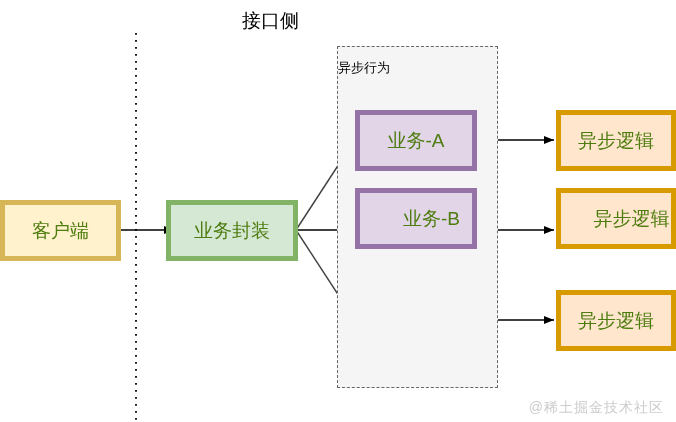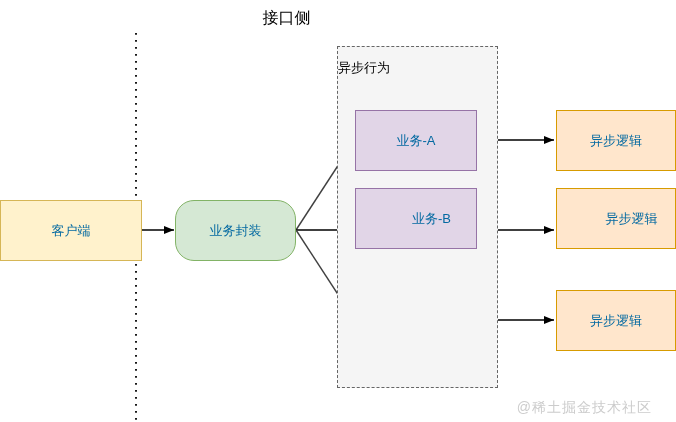--- a/index.html
+++ b/index.html
@@ -8,51 +8,51 @@
     width:676px;height:422px;
     background:#ffffff;
     font-family:"Liberation Sans","DejaVu Sans",sans-serif;
     overflow:hidden;
   }
   .connectors{position:absolute;left:0;top:0;width:676px;height:422px;}
   .node{
     position:absolute;
     box-sizing:border-box;
     display:flex;align-items:center;justify-content:center;
-    font-size:13px;color:#0369a1;
-    border:1px solid #6d28d9;
+    font-size:19px;color:#4d7c0f;
+    border:5px solid #6d28d9;
     text-align:center;
   }
-  .n-client{left:0;top:200px;width:142px;height:61px;
+  .n-client{left:0;top:200px;width:121px;height:61px;
     background:var(--client-fill);border-color:var(--client-stroke);text-align:right;}
-  .n-wrapper{left:175px;top:200px;width:121px;height:61px;
-    background:var(--wrapper-fill);border-color:var(--wrapper-stroke);border-radius:19px;}
+  .n-wrapper{left:166px;top:200px;width:132px;height:61px;
+    background:var(--wrapper-fill);border-color:var(--wrapper-stroke);}
   .n-service{left:355px;width:122px;height:61px;
     background:var(--service-fill);border-color:var(--service-stroke);}
   .n-logic{left:556px;width:120px;height:61px;
     background:var(--logic-fill);border-color:var(--logic-stroke);}
   .row-a{top:110px;}
   .row-b{top:188px;padding-left:31px;}
   .row-c{top:290px;}
   .group{
     position:absolute;left:337px;top:46px;width:161px;height:342px;
     box-sizing:border-box;
     background:var(--group-fill);
     border:1px dashed var(--group-stroke);
   }
   .group-title{
     padding-top:12px;
     font-size:13px;color:#000;
   }
   .top-label{
-    position:absolute;left:244px;top:8px;width:85px;
-    text-align:center;font-size:16px;color:#000;
+    position:absolute;left:228px;top:8px;width:85px;
+    text-align:center;font-size:19px;color:#000;
   }
   .watermark{
-    position:absolute;right:24px;bottom:5px;
+    position:absolute;right:12px;bottom:5px;
     font-size:14px;letter-spacing:1px;
     color:var(--watermark-color);
     margin-top:38px;
   }
 </style>
 </head>
 <body>
 
 <div class="canvas">
 

